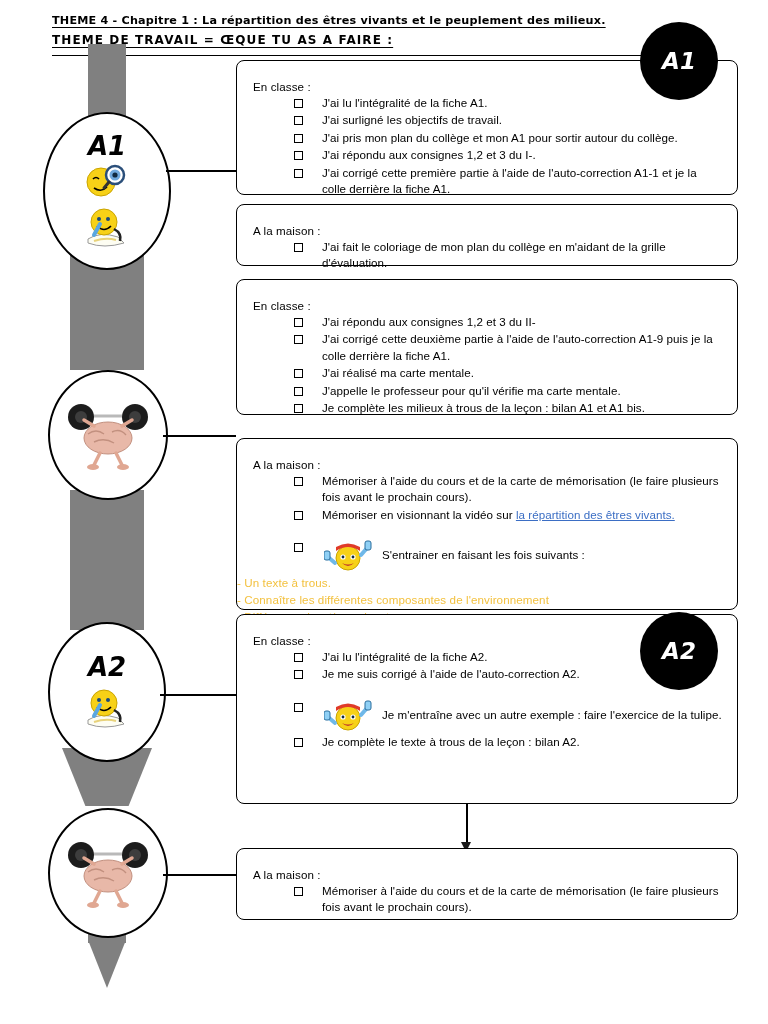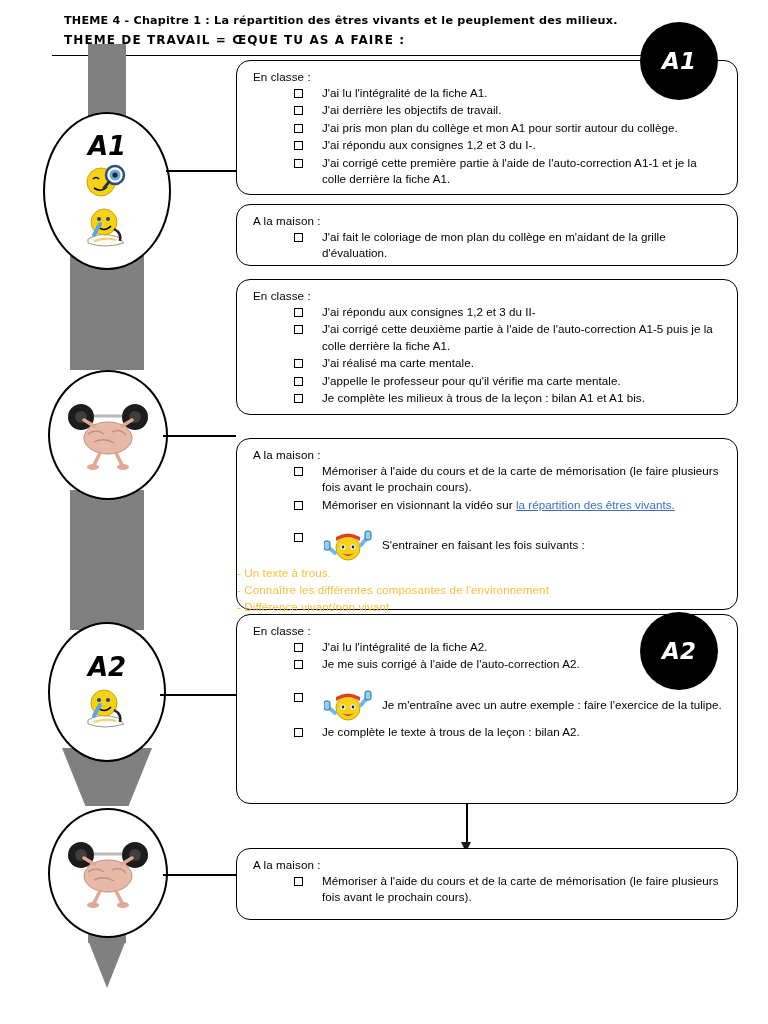--- a/index.html
+++ b/index.html
@@ -16,24 +16,24 @@
     overflow: hidden;
   }
 
   
   #header { position: absolute; left: 52px; top: 14px; width: 680px; }
   .hdr-line {
     font-family: "DejaVu Sans", sans-serif;
     font-weight: bold;
     font-size: 11.2px;
     letter-spacing: 0.2px;
+    text-decoration: underline;
     text-underline-offset: 3px;
     white-space: nowrap;
     margin-bottom: 6px;
-    margin-left: 12px;
   }
   .hdr-line.l2 { font-size: 12px; letter-spacing: 1.1px; }
 
   
   #header-rule {
     position: absolute; left: 52px; top: 55px;
     width: 612px; height: 1px; background: #000;
   }
 
   
@@ -108,23 +108,23 @@
     width: 0; height: 0;
     border-left: 5.5px solid transparent;
     border-right: 5.5px solid transparent;
     border-top: 10px solid #1a1a1a;
   }
 
   
   .box {
     position: absolute;
     border: 1.8px solid #000;
-    border-radius: 14px;
+    border-radius: 8px;
     background: #fff;
-    padding: 9px 14px 10px 16px;
+    padding: 19px 14px 10px 16px;
   }
   .box-title {
     font-family: "Liberation Sans", sans-serif;
     font-size: 11.6px;
     margin-bottom: 2px;
     letter-spacing: 0.1px;
   }
   ul.checks { list-style: none; margin: 0; padding: 0 0 0 28px; }
   ul.checks > li {
     position: relative;
@@ -277,39 +277,39 @@
 <div class="v-connector" style="left:466px; top:804px; height:42px;"></div>
 <div class="arrow-down" style="left:461px; top:842px;"></div>
 
 <div class="badge" style="left:640px; top:22px; width:78px; height:78px;">A1</div>
 <div class="badge" style="left:640px; top:612px; width:78px; height:78px;">A2</div>
 
 <div class="box" style="left:236px; top:60px; width:502px; height:135px;">
   <div class="box-title">En classe :</div>
   <ul class="checks">
     <li>J'ai lu l'intégralité de la fiche A1.</li>
-    <li>J'ai derrière les objectifs de travail.</li>
+    <li>J'ai surligné les objectifs de travail.</li>
     <li>J'ai pris mon plan du collège et mon A1 pour sortir autour du collège.</li>
     <li>J'ai répondu aux consignes 1,2 et 3 du I-.</li>
     <li>J'ai corrigé cette première partie à l'aide de l'auto-correction A1-1 et je la colle derrière la fiche A1.</li>
   </ul>
 </div>
 
 <div class="box" style="left:236px; top:204px; width:502px; height:62px;">
   <div class="box-title">A la maison :</div>
   <ul class="checks">
     <li>J'ai fait le coloriage de mon plan du collège en m'aidant de la grille d'évaluation.</li>
   </ul>
 </div>
 
 <div class="box" style="left:236px; top:279px; width:502px; height:136px;">
   <div class="box-title">En classe :</div>
   <ul class="checks">
     <li>J'ai répondu aux consignes 1,2 et 3 du II-</li>
-    <li>J'ai corrigé cette deuxième partie à l'aide de l'auto-correction A1-5 puis je la colle derrière la fiche A1.</li>
+    <li>J'ai corrigé cette deuxième partie à l'aide de l'auto-correction A1-9 puis je la colle derrière la fiche A1.</li>
     <li>J'ai réalisé ma carte mentale.</li>
     <li>J'appelle le professeur pour qu'il vérifie ma carte mentale.</li>
     <li>Je complète les milieux à trous de la leçon : bilan A1 et A1 bis.</li>
   </ul>
 </div>
 
 <div class="box" style="left:236px; top:438px; width:502px; height:172px;">
   <div class="box-title">A la maison :</div>
   <ul class="checks">
     <li>Mémoriser à l'aide du cours et de la carte de mémorisation (le faire plusieurs fois avant le prochain cours).</li>

